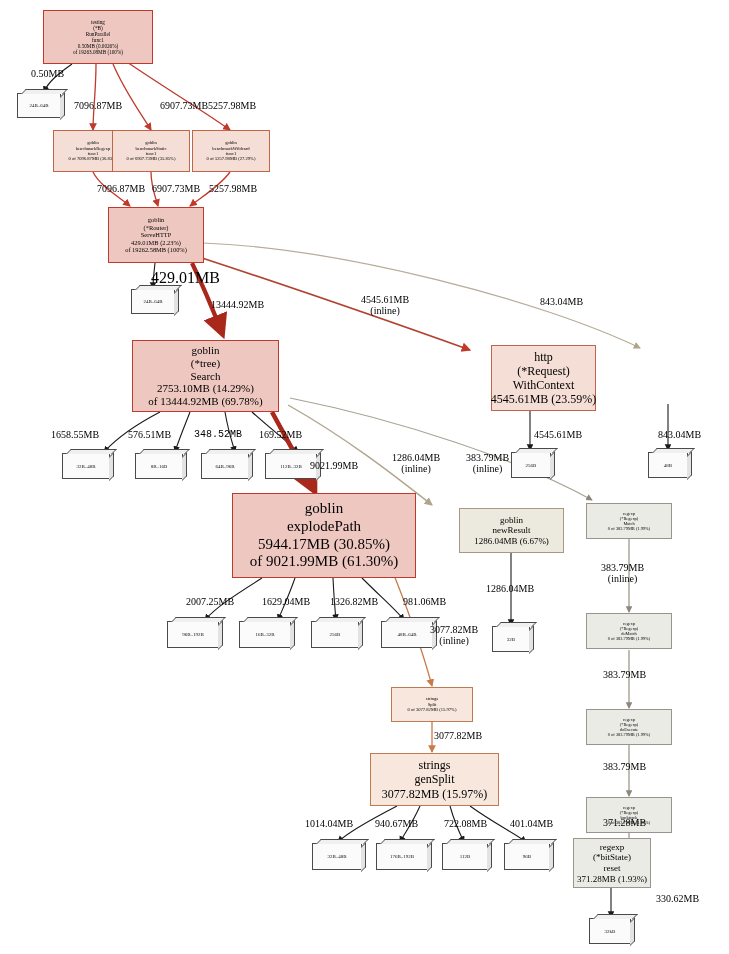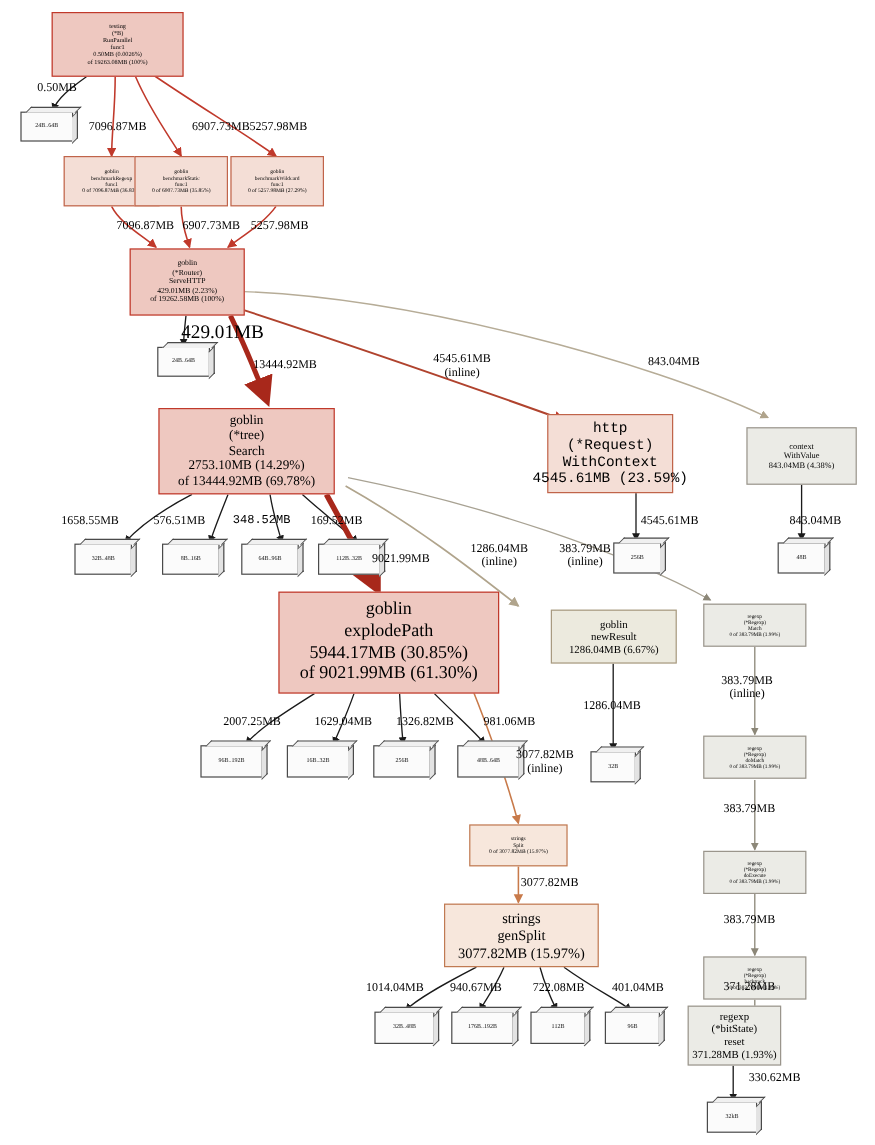--- a/index.html
+++ b/index.html
@@ -149,32 +149,27 @@
   </div>
 
   <div class="node n-red" style="left:132px;top:340px;width:147px;height:72px;font-size:11px;">
     <span class="ln">goblin</span>
     <span class="ln">(*tree)</span>
     <span class="ln">Search</span>
     <span class="ln">2753.10MB (14.29%)</span>
     <span class="ln">of 13444.92MB (69.78%)</span>
   </div>
 
-  <div class="node n-salmon" style="left:456px;top:345px;width:105px;height:66px;font-size:12px;font-family:Liberation Mono, monospace;">
+  <div class="node n-salmon" style="left:491px;top:345px;width:105px;height:66px;font-size:12px;">
     <span class="ln">http</span>
     <span class="ln">(*Request)</span>
     <span class="ln">WithContext</span>
     <span class="ln">4545.61MB (23.59%)</span>
   </div>
 
-  <div class="node n-gray" style="left:622px;top:356px;width:92px;height:48px;font-size:7px;">
-    <span class="ln">context</span>
-    <span class="ln">WithValue</span>
-    <span class="ln">843.04MB (4.38%)</span>
-  </div>
 
   <div class="node n-red" style="left:232px;top:493px;width:184px;height:85px;font-size:15px;">
     <span class="ln">goblin</span>
     <span class="ln">explodePath</span>
     <span class="ln">5944.17MB (30.85%)</span>
     <span class="ln">of 9021.99MB (61.30%)</span>
   </div>
 
   <div class="node n-graywarm" style="left:459px;top:508px;width:105px;height:45px;font-size:9px;">
     <span class="ln">goblin</span>
@@ -408,21 +403,21 @@
   </div>
   <div class="elabel" style="left:603px;top:669px;font-size:10px;">
     <span>383.79MB</span>
   </div>
   <div class="elabel" style="left:603px;top:761px;font-size:10px;">
     <span>383.79MB</span>
   </div>
   <div class="elabel" style="left:603px;top:817px;font-size:10px;">
     <span>371.28MB</span>
   </div>
-  <div class="elabel" style="left:588px;top:893px;font-size:10px;padding-left:36px;">
+  <div class="elabel" style="left:620px;top:893px;font-size:10px;padding-left:36px;">
     <span>330.62MB</span>
   </div>
   <div class="elabel" style="left:434px;top:730px;font-size:10px;">
     <span>3077.82MB</span>
   </div>
   <div class="elabel" style="left:305px;top:818px;font-size:10px;">
     <span>1014.04MB</span>
   </div>
   <div class="elabel" style="left:375px;top:818px;font-size:10px;">
     <span>940.67MB</span>

